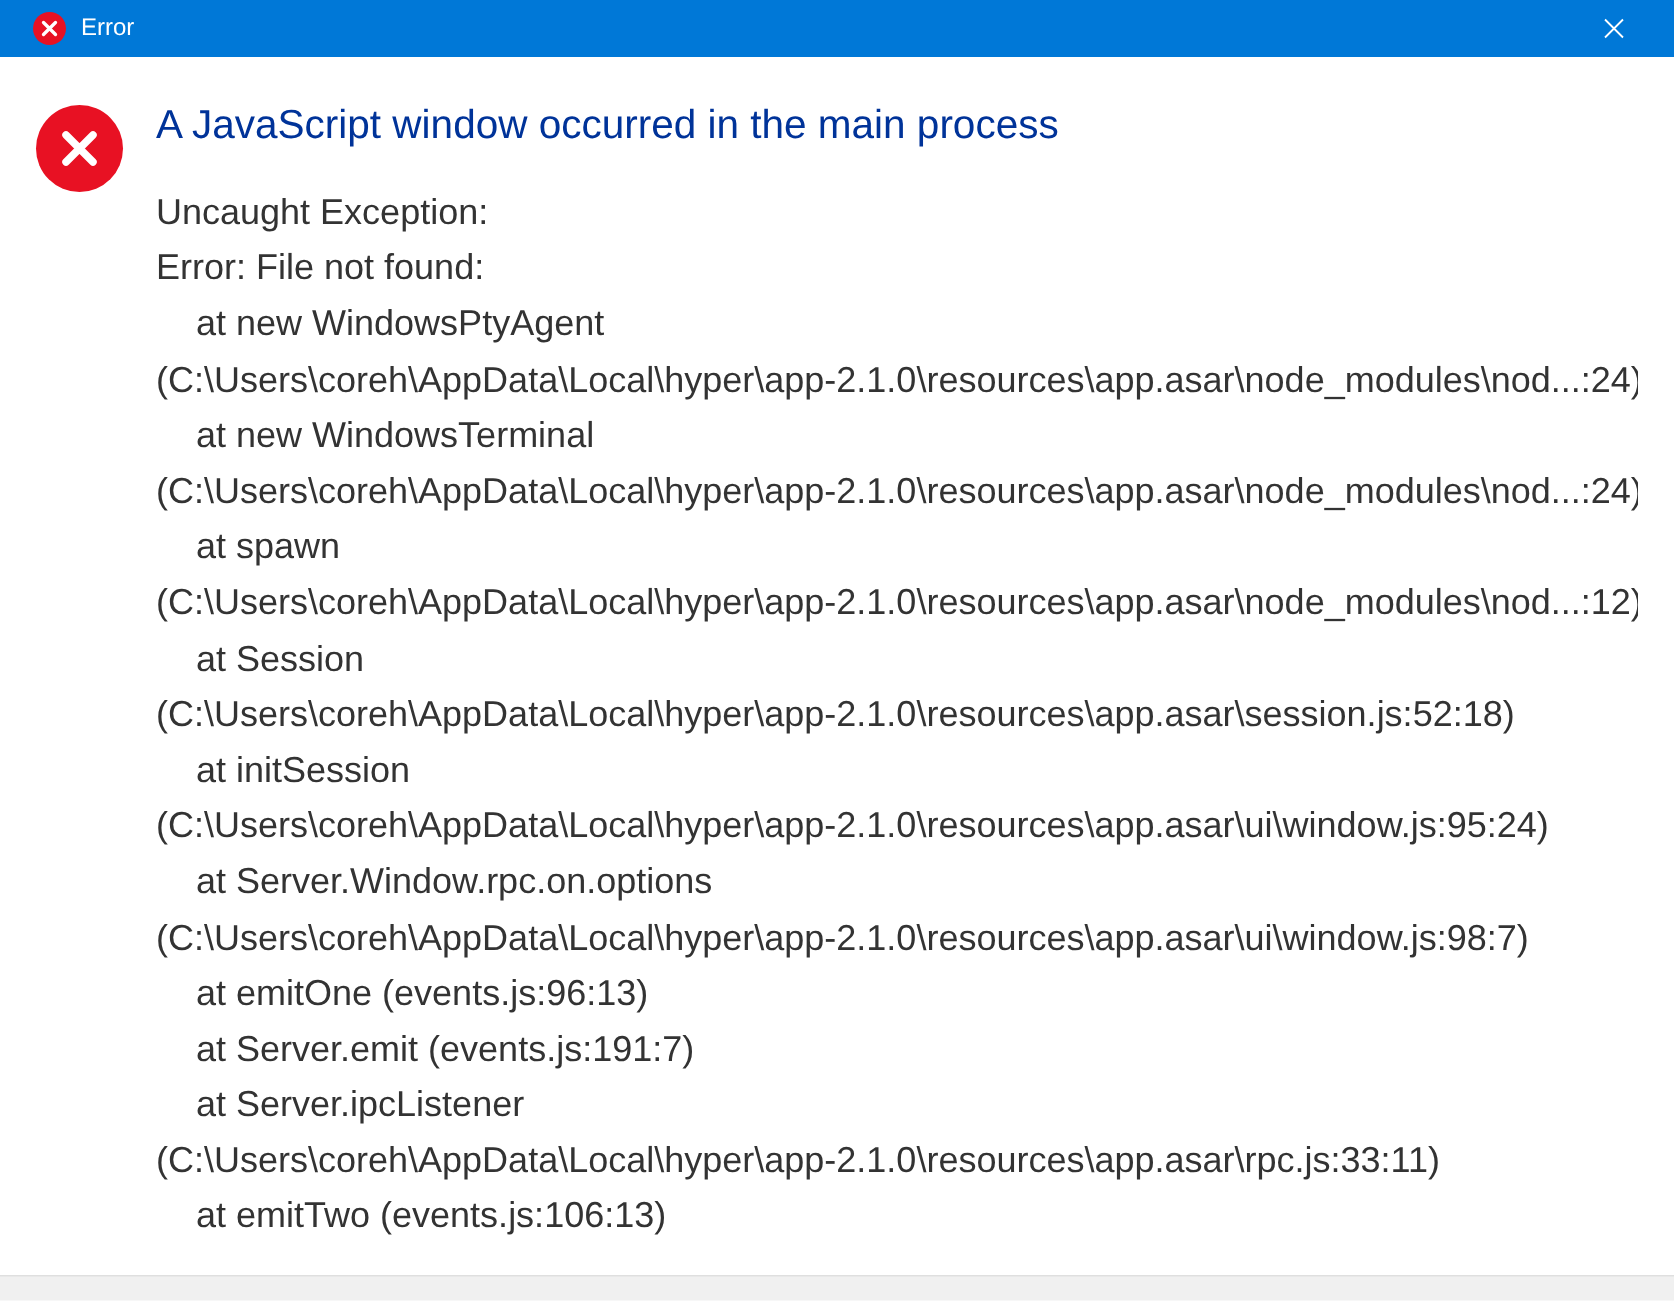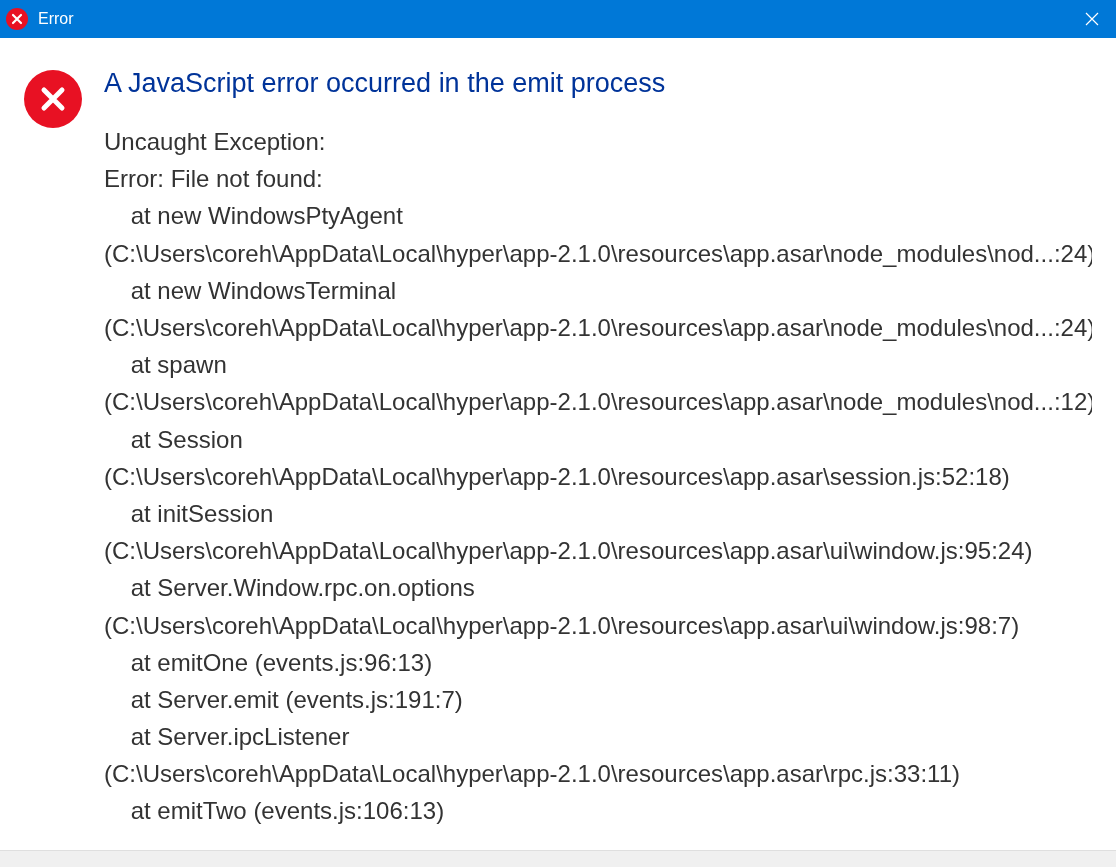--- a/index.html
+++ b/index.html
@@ -15,21 +15,21 @@
       overflow: hidden;
       display: flex;
       flex-direction: column;
     }
     
     .titlebar {
       height: 38px;
       background: #0078d7;
       display: flex;
       align-items: center;
-      padding: 0;
+      padding: 16px;
       color: #fff;
       flex-shrink: 0;
     }
     .titlebar-icon {
       width: 22px;
       height: 22px;
       margin-left: 6px;
       background: #e81123;
       border-radius: 50%;
       display: flex;
@@ -147,21 +147,21 @@
   </div>
 </div>
 
 <div class="content">
   <div class="big-error-icon">
     <svg viewBox="0 0 32 32">
         <path d="M7 7 L25 25 M25 7 L7 25" stroke="#fff" stroke-width="5" stroke-linecap="round"></path>
       </svg>
   </div>
   <div class="message-area">
-    <div class="main-instruction">A JavaScript error occurred in the emit process</div>
+    <div class="main-instruction">A JavaScript window occurred in the main process</div>
     <div class="body-text">Uncaught Exception:
 Error: File not found:
     at new WindowsPtyAgent
 (C:\Users\coreh\AppData\Local\hyper\app-2.1.0\resources\app.asar\node_modules\nod...:24)
     at new WindowsTerminal
 (C:\Users\coreh\AppData\Local\hyper\app-2.1.0\resources\app.asar\node_modules\nod...:24)
     at spawn
 (C:\Users\coreh\AppData\Local\hyper\app-2.1.0\resources\app.asar\node_modules\nod...:12)
     at Session
 (C:\Users\coreh\AppData\Local\hyper\app-2.1.0\resources\app.asar\session.js:52:18)

